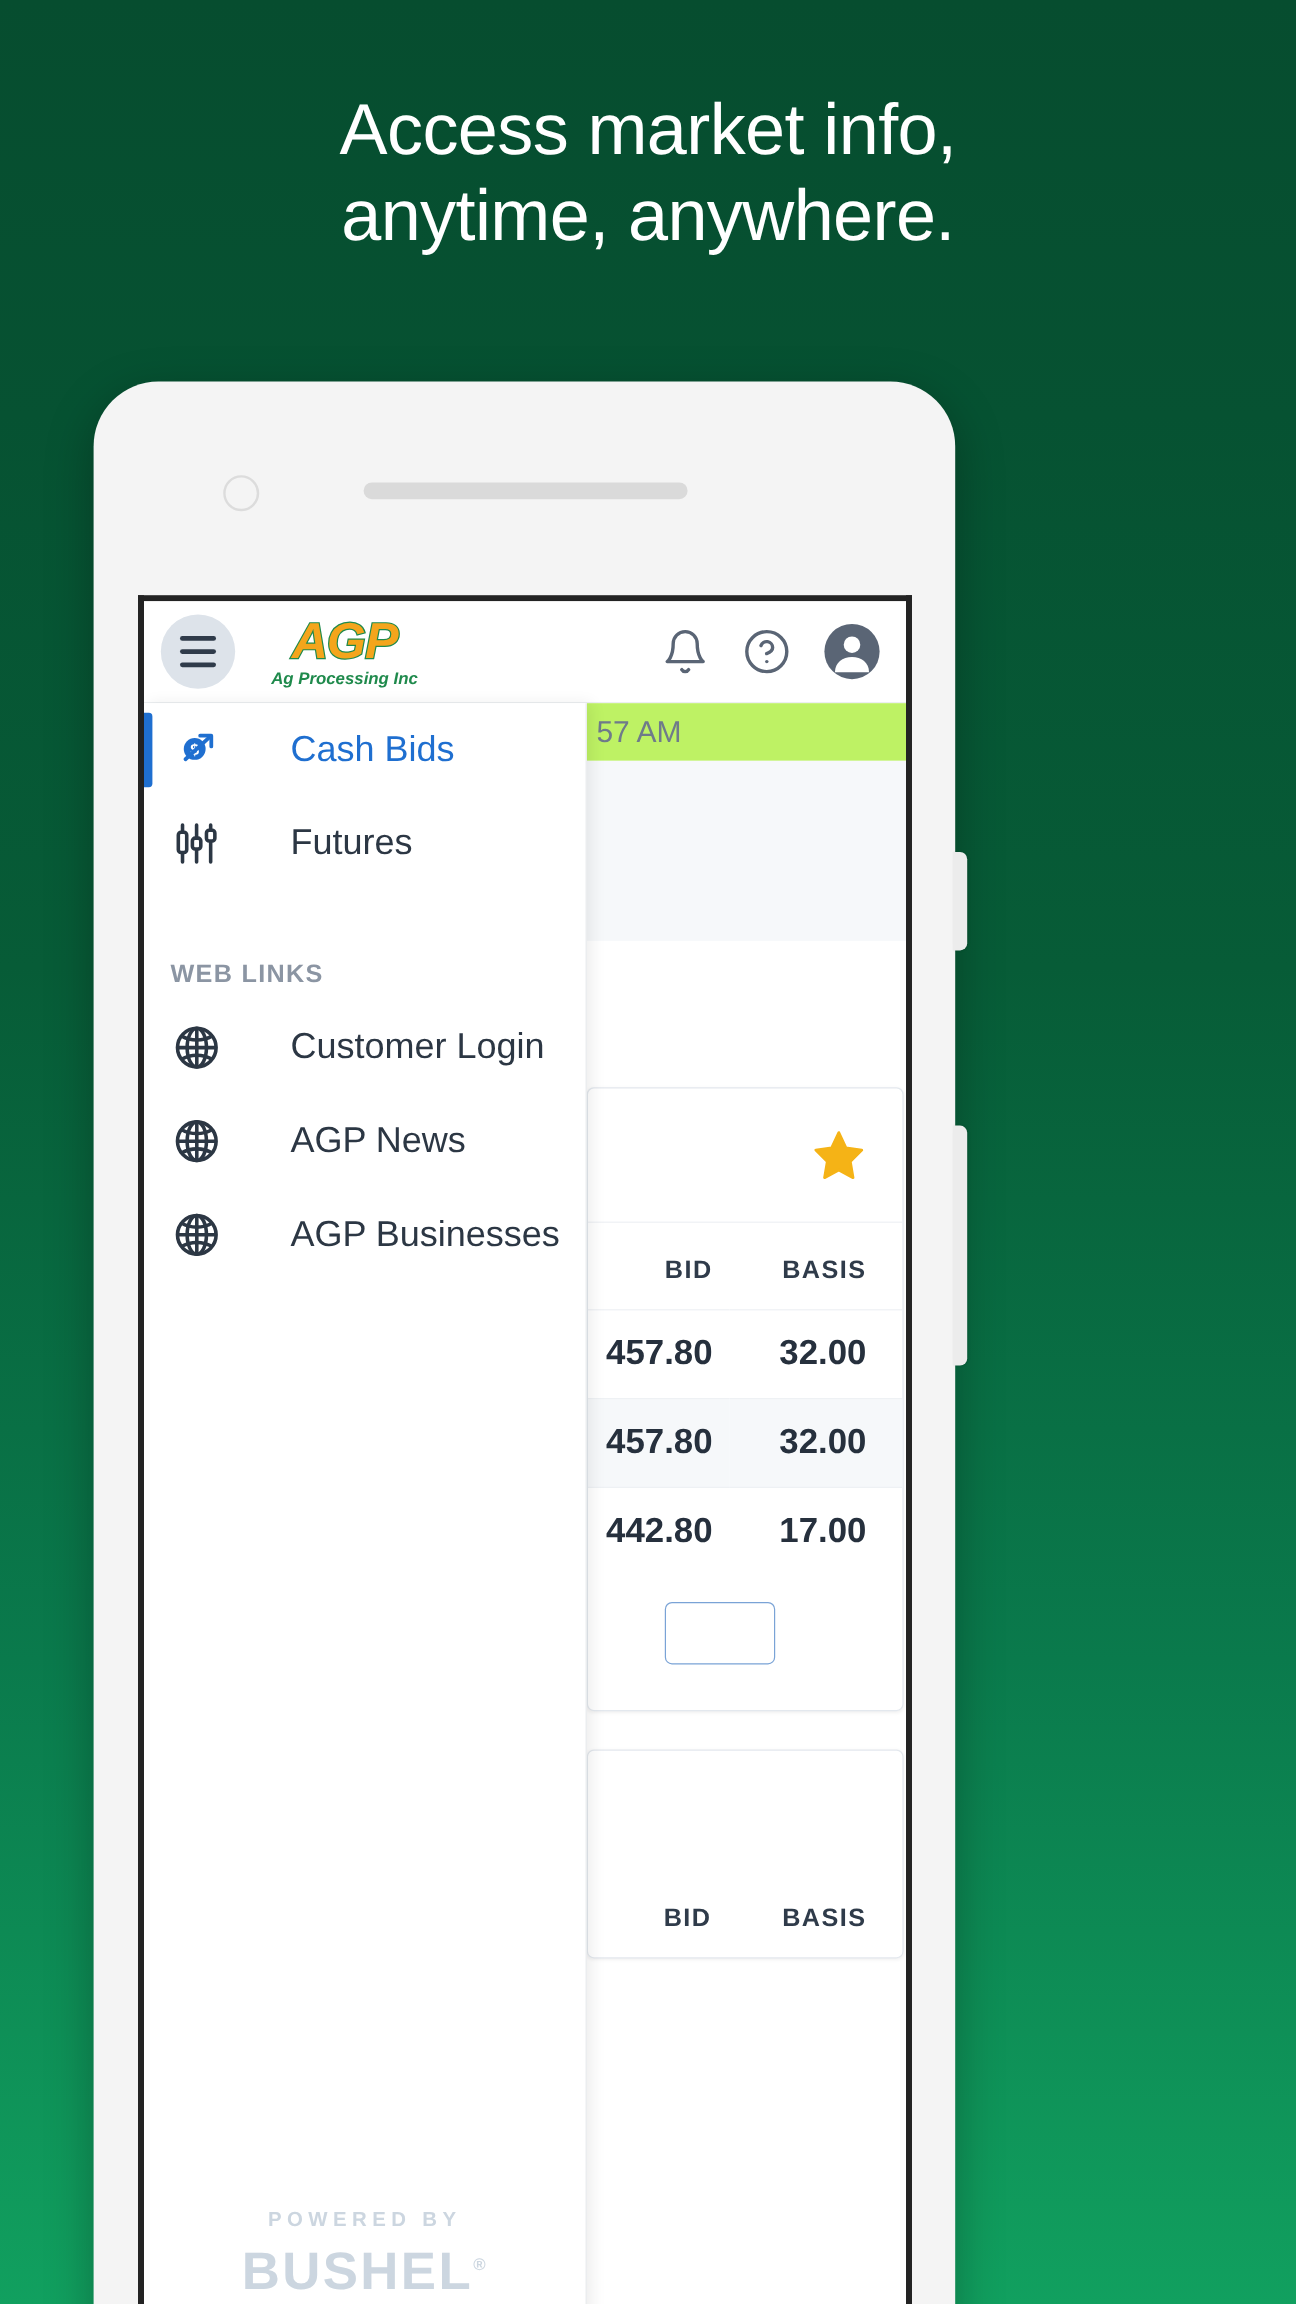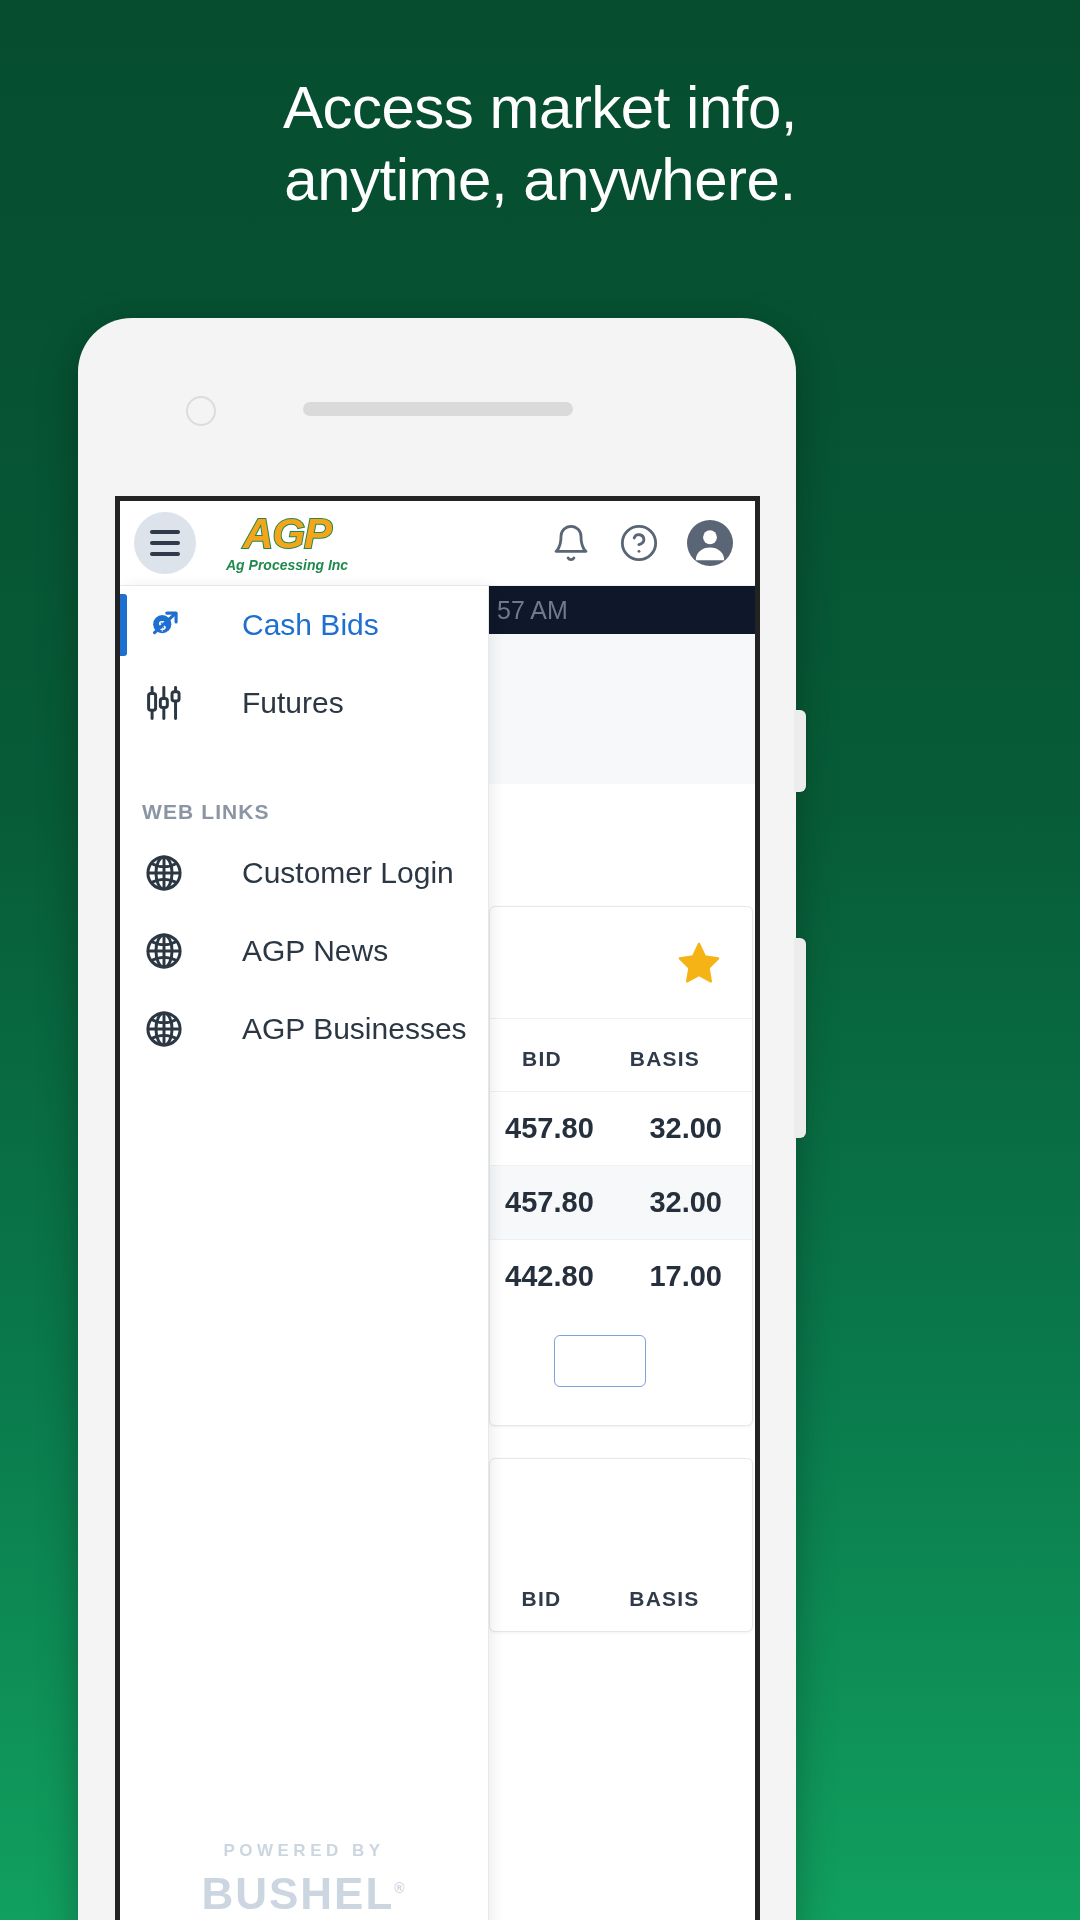--- a/index.html
+++ b/index.html
@@ -169,21 +169,21 @@
   
   #content-under {
     position: absolute;
     inset: 0;
     background: #ffffff;
   }
   #timestamp-bar {
     position: absolute;
     left: 369px; top: 0;
     width: 276px; height: 48px;
-    background: #0f172a;
+    background: #bef264;
     display: flex;
     align-items: center;
     padding-left: 8px;
   }
   #timestamp-text {
     font-size: 25px;
     color: #6f7b8a;
   }
   #under-panel-top {
     position: absolute;
@@ -210,21 +210,21 @@
     padding-right: 30px;
     border-bottom: 1px solid #eef1f4;
   }
   .star-icon { width: 46px; height: 46px; display: block; }
   .bid-table { width: 100%; border-collapse: collapse; }
   .bid-table th {
     font-size: 21px;
     font-weight: bold;
     color: #2f3b4a;
     letter-spacing: 1.2px;
-    text-align: center;
+    text-align: right;
     padding: 28px 0 20px 0;
   }
   .bid-table th.c-bid { width: 118px; padding-right: 14px; }
   .bid-table th.c-basis { width: 146px; padding-right: 30px; }
   .bid-table td {
     font-size: 29px;
     font-weight: bold;
     color: #26303d;
     text-align: right;
     padding: 20px 12px;

